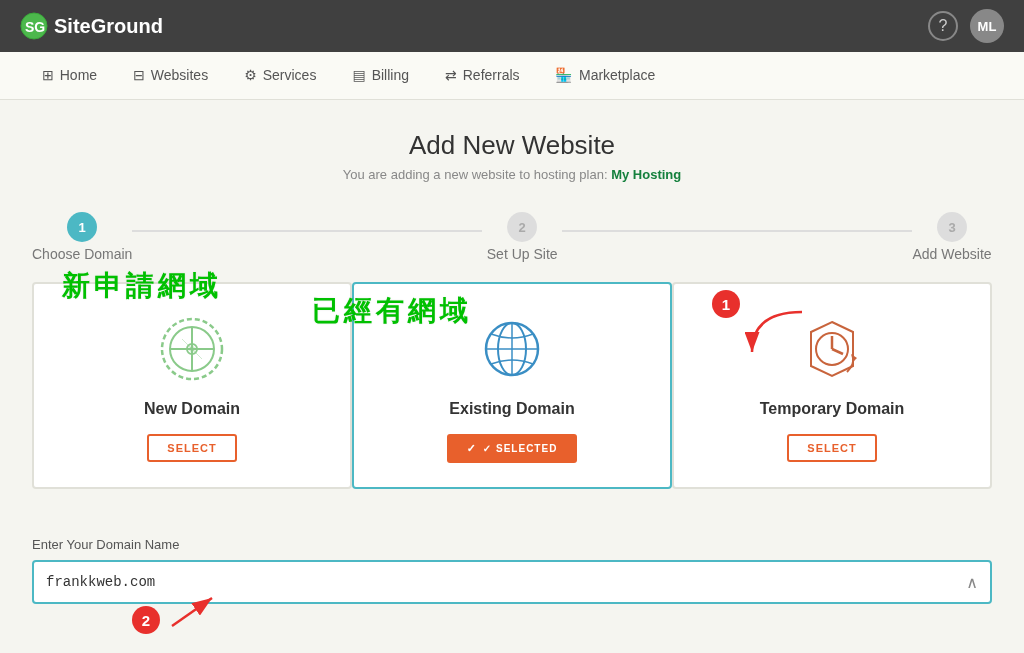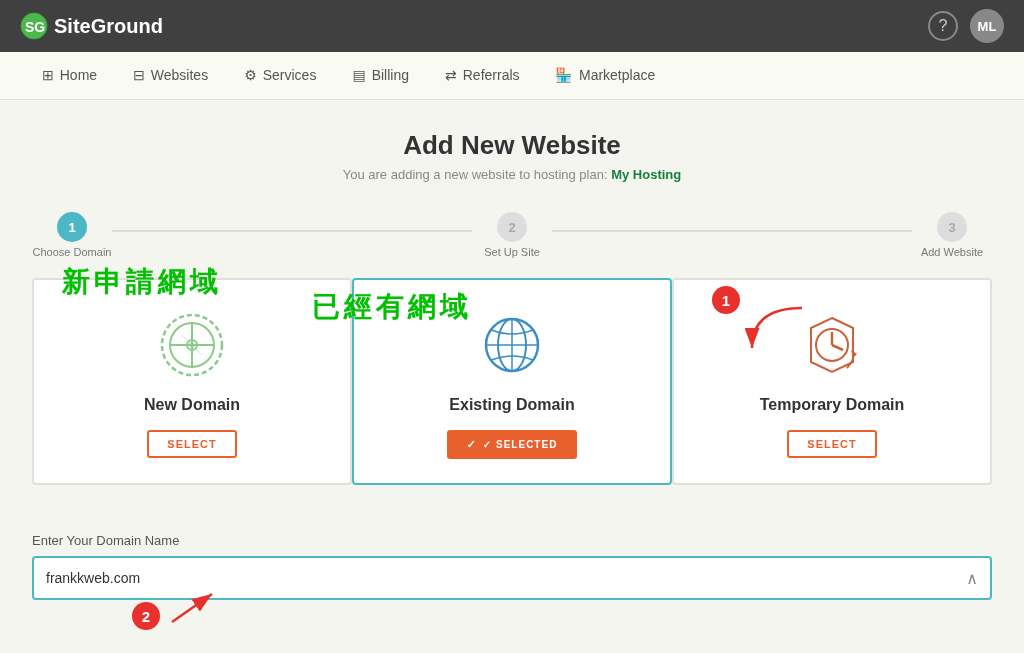--- a/index.html
+++ b/index.html
@@ -83,21 +83,21 @@
 
     
     .page-content {
       padding: 30px 20px 20px;
       display: flex;
       flex-direction: column;
       align-items: center;
     }
     .page-title {
       font-size: 26px;
-      font-weight: 700;
+      font-weight: 400;
       color: #333;
       margin-bottom: 6px;
     }
     .page-subtitle {
       font-size: 13px;
       color: #888;
       margin-bottom: 30px;
     }
     .page-subtitle strong { color: #15803d; }
 
@@ -128,21 +128,21 @@
       border-radius: 50%;
       display: flex;
       align-items: center;
       justify-content: center;
       font-size: 13px;
       font-weight: bold;
     }
     .step-circle.active { background: #4cb8c4; color: white; }
     .step-circle.inactive { background: #ddd; color: #aaa; }
     .step-label {
-      font-size: 11px;
+      font-size: 14px;
       color: #777;
       text-align: center;
     }
 
     
     .cards-row {
       display: flex;
       gap: 0;
       width: 960px;
       margin-bottom: 24px;
@@ -244,20 +244,21 @@
       padding: 0 12px;
       height: 44px;
     }
     .domain-input {
       flex: 1;
       border: none;
       outline: none;
       font-size: 14px;
       color: #333;
       background: transparent;
+      font-family: Liberation Mono, monospace;
     }
     .dropdown-icon {
       color: #888;
       font-size: 16px;
     }
 
     
     .bottom-area {
       width: 960px;
       position: relative;

